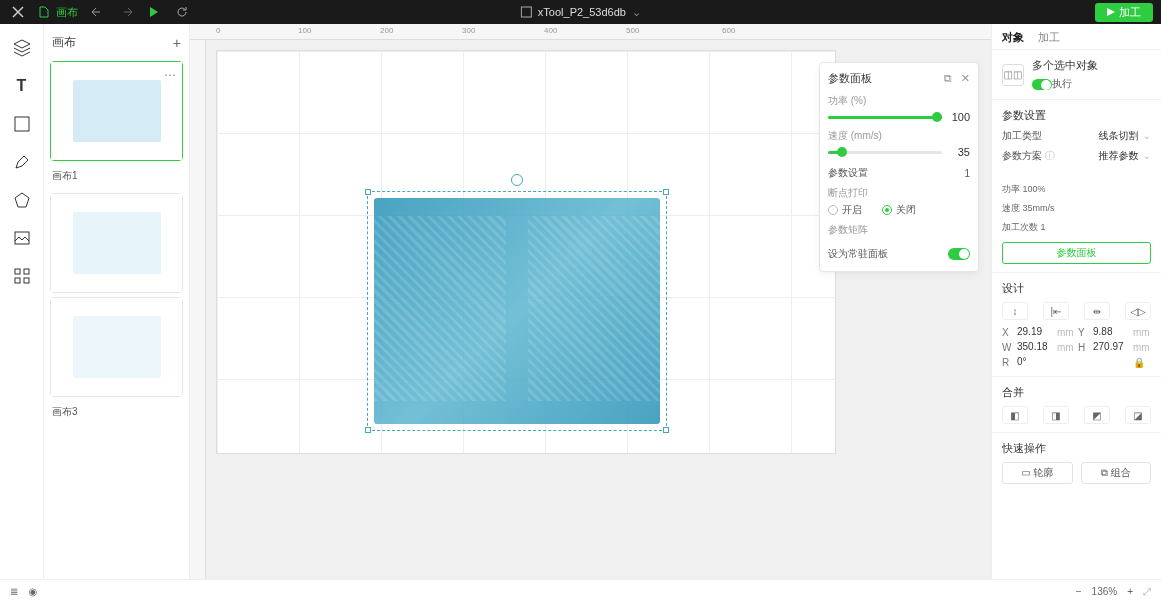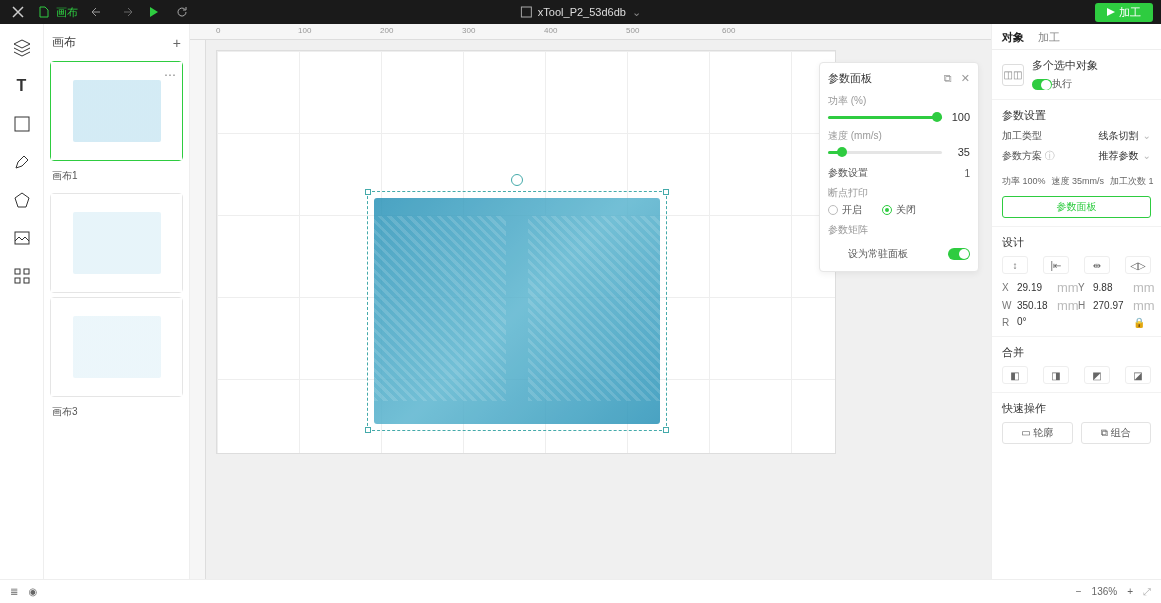--- a/index.html
+++ b/index.html
@@ -53,45 +53,45 @@
   .slider-thumb { position: absolute; top: -4px; width: 10px; height: 10px; border-radius: 50%; background: #2ecc40; }
   .val { width: 22px; text-align: right; color: #333; }
   .radio-row { display: flex; gap: 20px; margin-top: 0; }
   .radio-row label { display: flex; align-items: center; gap: 4px; color: #555; font-size: 10px; }
   .radio-dot { width: 10px; height: 10px; border: 1px solid #bbb; border-radius: 50%; display: inline-block; }
   .radio-dot.on { border-color: #2ecc40; position: relative; }
   .radio-dot.on::after { content: ""; position: absolute; inset: 2px; background: #2ecc40; border-radius: 50%; }
   .preview-img { width: 100%; height: 150px; margin-top: 8px; border-radius: 3px; background: linear-gradient(#e4cc9a,#d9bd86); display: flex; flex-direction: column; justify-content: center; align-items: center; color: #a67a3f; font-size: 8px; position: relative; }
   .preview-x { color: #fff; font-size: 18px; font-weight: bold; letter-spacing: 2px; }
   .preview-x .gx { color: #2ecc40; }
-  .pin-row { display: flex; align-items: center; justify-content: space-between; font-size: 10px; color: #555; margin-top: 10px; margin-left: 20px; }
+  .pin-row { display: flex; align-items: center; justify-content: space-between; font-size: 10px; color: #555; margin-top: 10px; }
   .toggle { width: 22px; height: 12px; background: #2ecc40; border-radius: 6px; position: relative; }
   .toggle::after { content: ""; position: absolute; right: 1px; top: 1px; width: 10px; height: 10px; background: #fff; border-radius: 50%; }
 
   
   .inspector { width: 170px; border-left: 1px solid #eee; background: #fff; font-size: 11px; overflow: hidden; }
   .tabs { display: flex; gap: 14px; padding: 6px 10px 4px; border-bottom: 1px solid #eee; font-size: 11px; }
   .tabs span { color: #888; }
   .tabs span.active { color: #222; font-weight: 600; }
   .insp-section { padding: 8px 10px; border-bottom: 1px solid #f2f2f2; }
   .obj-row { display: flex; gap: 8px; align-items: center; }
   .obj-icon { width: 22px; height: 22px; border: 1px solid #ddd; border-radius: 3px; display: flex; align-items: center; justify-content: center; font-size: 10px; color: #888; }
   .exec-toggle { display: flex; align-items: center; gap: 0; font-size: 10px; color: #555; margin-top: 4px; }
   .section-title { font-size: 11px; color: #333; font-weight: 500; margin-bottom: 6px; }
   .kv { display: flex; justify-content: space-between; align-items: center; font-size: 10px; color: #555; margin-bottom: 6px; }
   .kv .v { color: #333; }
   .chev { color: #bbb; margin-left: 4px; }
-  .chip-row { display: flex; gap: 6px; font-size: 9px; color: #666; margin: 12px 0 8px; }
+  .chip-row { display: flex; gap: 6px; font-size: 9px; color: #666; margin: 20px 0 8px; flex-direction: column; }
   .chip-row span { white-space: nowrap; }
   .param-btn { width: 100%; border: 1px solid #2ecc40; color: #2ecc40; background: #fff; border-radius: 3px; padding: 3px 0; text-align: center; font-size: 10px; }
   .icon-strip { display: flex; justify-content: space-between; }
   .icon-strip .ic { width: 26px; height: 18px; border: 1px solid #eee; border-radius: 3px; display: flex; align-items: center; justify-content: center; font-size: 10px; color: #666; }
   .xy-grid { display: grid; grid-template-columns: 12px 1fr 18px 12px 1fr 18px; gap: 3px; align-items: center; font-size: 10px; color: #777; margin-top: 6px; }
   .xy-grid input { width: 100%; border: none; border-bottom: 1px solid transparent; font-size: 10px; color: #333; outline: none; }
-  .xy-grid .u { color: #bbb; font-size: 13px; }
+  .xy-grid .u { color: #bbb; font-size: 10px; }
   .quick-btns { display: flex; gap: 8px; }
   .quick-btn { flex: 1; border: 1px solid #e3e3e3; border-radius: 3px; padding: 3px 4px; text-align: center; font-size: 10px; color: #555; }
 
   
   .statusbar { height: 24px; border-top: 1px solid #eee; display: flex; align-items: center; justify-content: space-between; padding: 0 10px; font-size: 10px; color: #666; }
   .zoom-ctrl { display: flex; align-items: center; gap: 10px; }
 </style>
 </head>
 <body>
 

